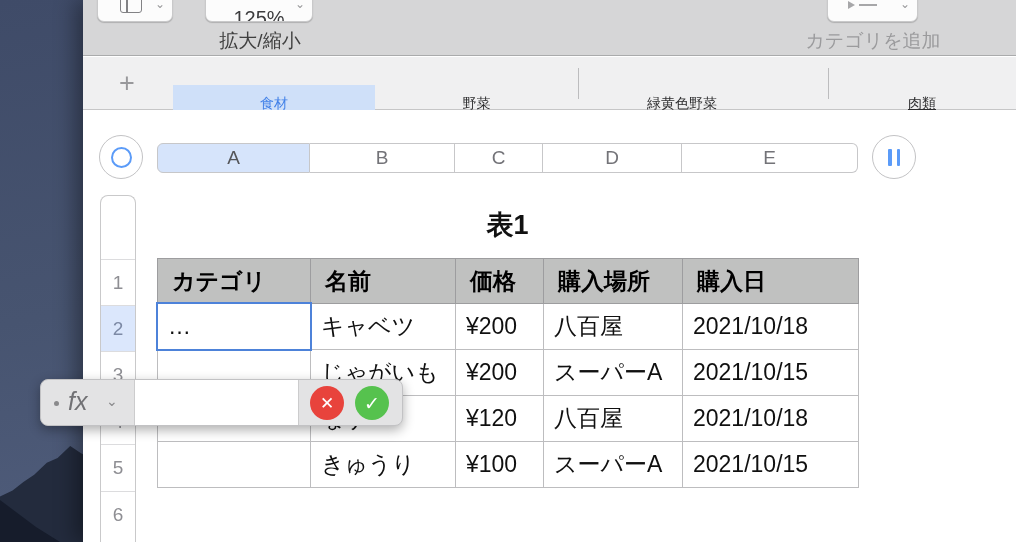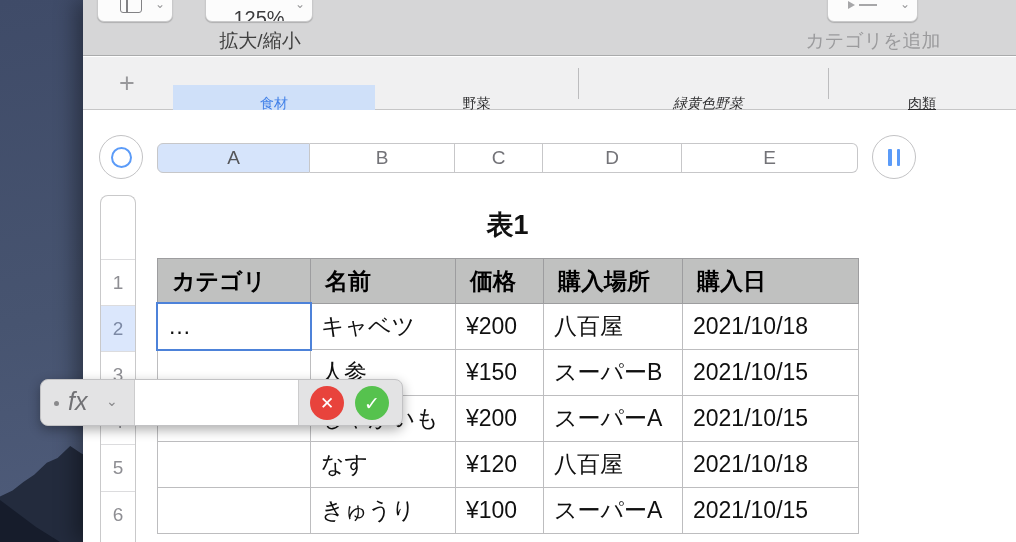--- a/index.html
+++ b/index.html
@@ -36,21 +36,21 @@
   .zoom-label { left:118px; width:118px; color:#404040; }
   .addcat-label { left:700px; width:180px; color:#9b9b9d; }
 
   
   .tabbar { position:absolute; left:0; top:57px; width:933px; height:53px; background:#f0f0f1; border-bottom:1px solid #c6c6c7; }
   .tab-add { position:absolute; left:28px; top:0; width:32px; height:53px; font-size:27px; font-weight:300; color:#98989b; display:flex; align-items:center; justify-content:center; }
   .tab { position:absolute; top:0; height:38px; display:flex; align-items:center; justify-content:center; font-size:14px; color:#2c2c2e;margin-top:28px; }
   .tab.active { background:#cfe0f9; color:#4180e8; }
   .tab-1 { left:90px;  width:202px; }
   .tab-2 { left:292px; width:203px; }
-  .tab-3 { left:500px; width:250px;font-style:italic; }
+  .tab-3 { left:474px; width:250px; }
   .tab-4 { left:745px; width:188px;text-decoration:underline; }
   .tab-divider { position:absolute; top:11px; width:1px; height:31px; background:#bcbcbe; }
   .div-1 { left:495px; } .div-2 { left:745px; }
 
   
   .canvas { position:absolute; left:0; top:110px; width:933px; height:432px; background:#fff; }
 
   
   .selall-btn { position:absolute; left:16px; top:25px; width:44px; height:44px; border:1.5px solid #c3c3c5; border-radius:50%; background:#fff; display:flex; align-items:center; justify-content:center; }
   .selall-btn .ring { width:21px; height:21px; border:2.5px solid #5b9bf8; border-radius:50%; }
@@ -181,27 +181,20 @@
         <tbody>
           <tr>
             <td>…</td>
             <td>キャベツ</td>
             <td class="num">¥200</td>
             <td>八百屋</td>
             <td class="num">2021/10/18</td>
           </tr>
           <tr>
             <td></td>
-            <td>人参</td>
-            <td class="num">¥150</td>
-            <td>スーパーB</td>
-            <td class="num">2021/10/15</td>
-          </tr>
-          <tr>
-            <td></td>
             <td>じゃがいも</td>
             <td class="num">¥200</td>
             <td>スーパーA</td>
             <td class="num">2021/10/15</td>
           </tr>
           <tr>
             <td></td>
             <td>なす</td>
             <td class="num">¥120</td>
             <td>八百屋</td>

